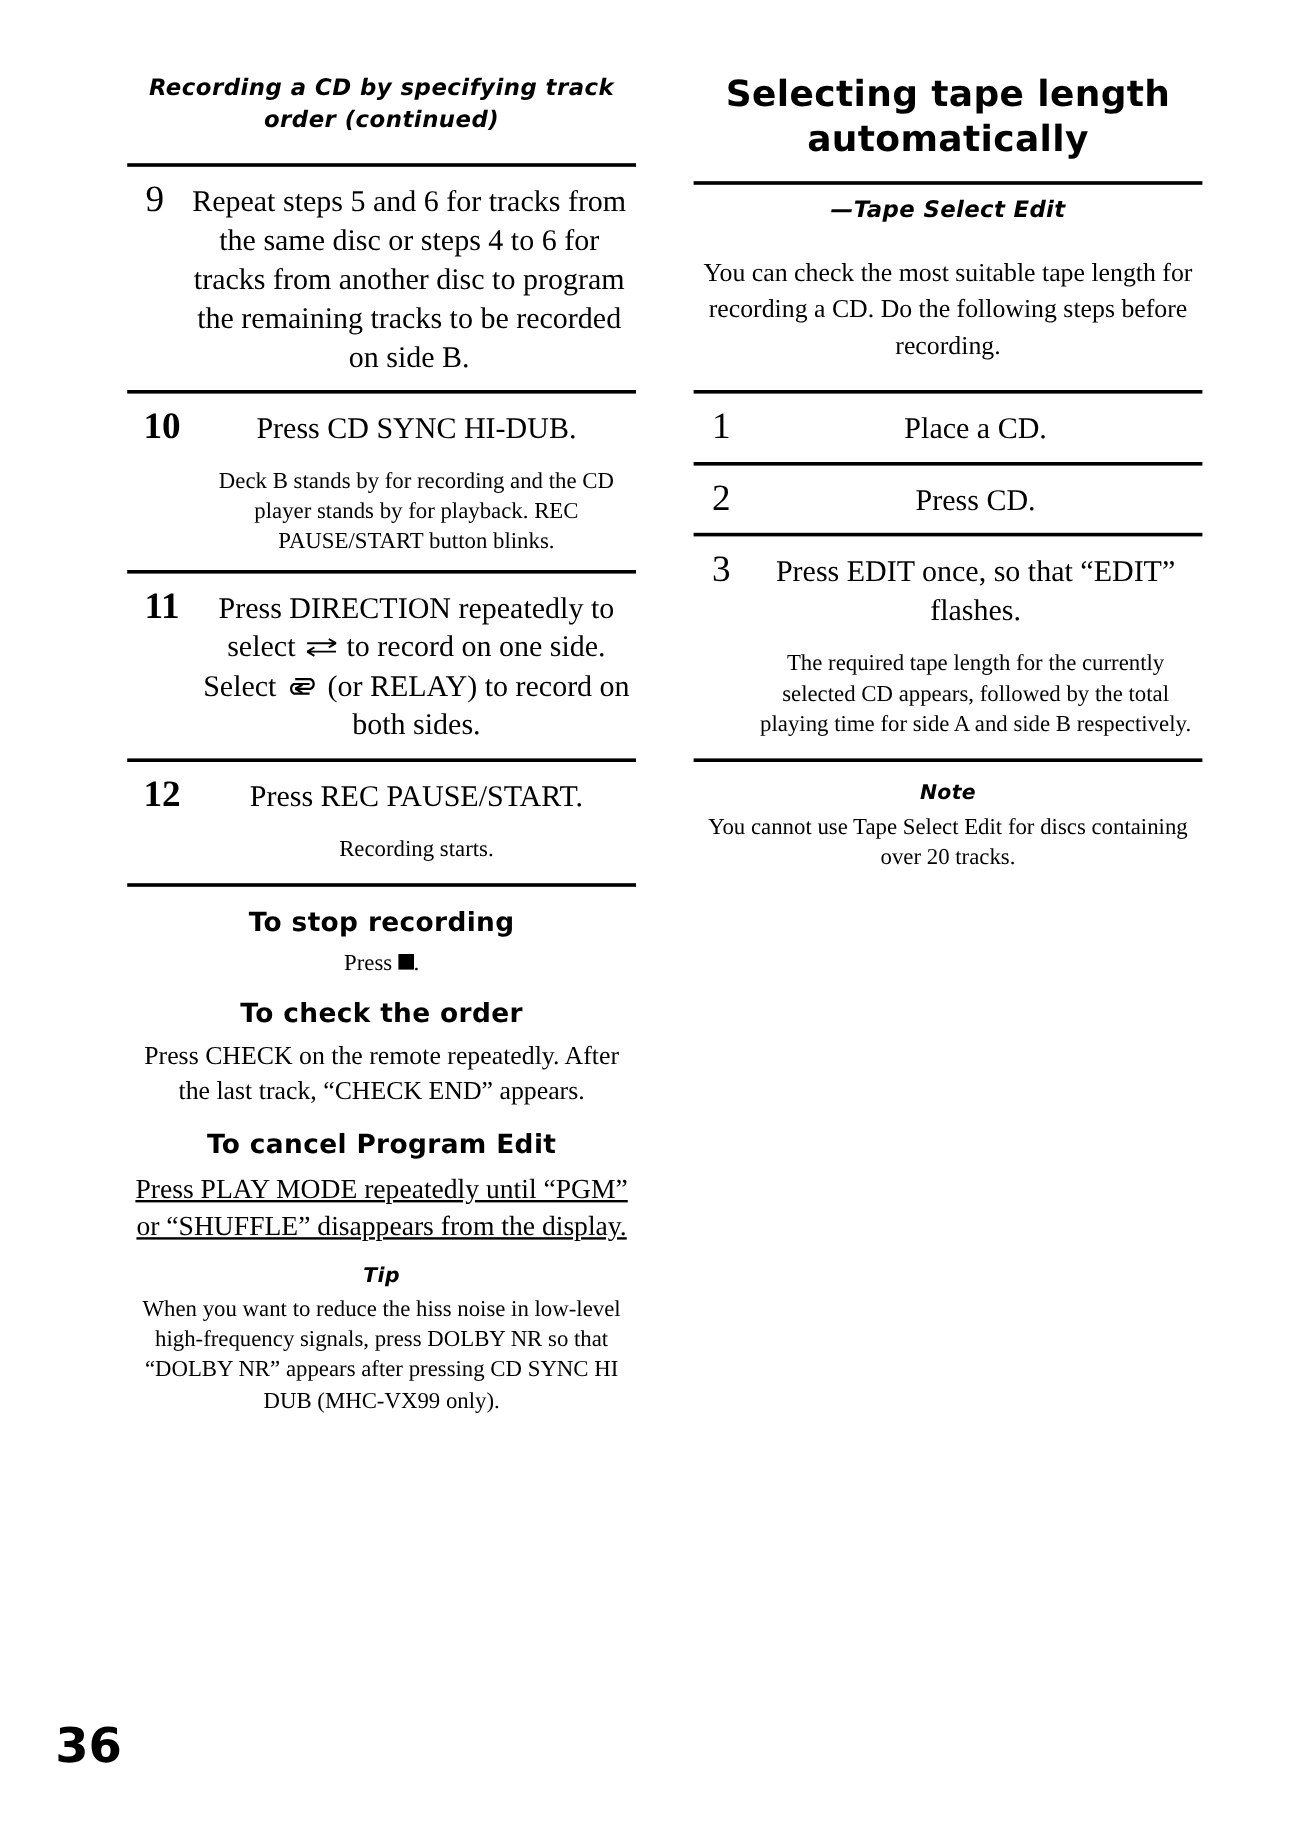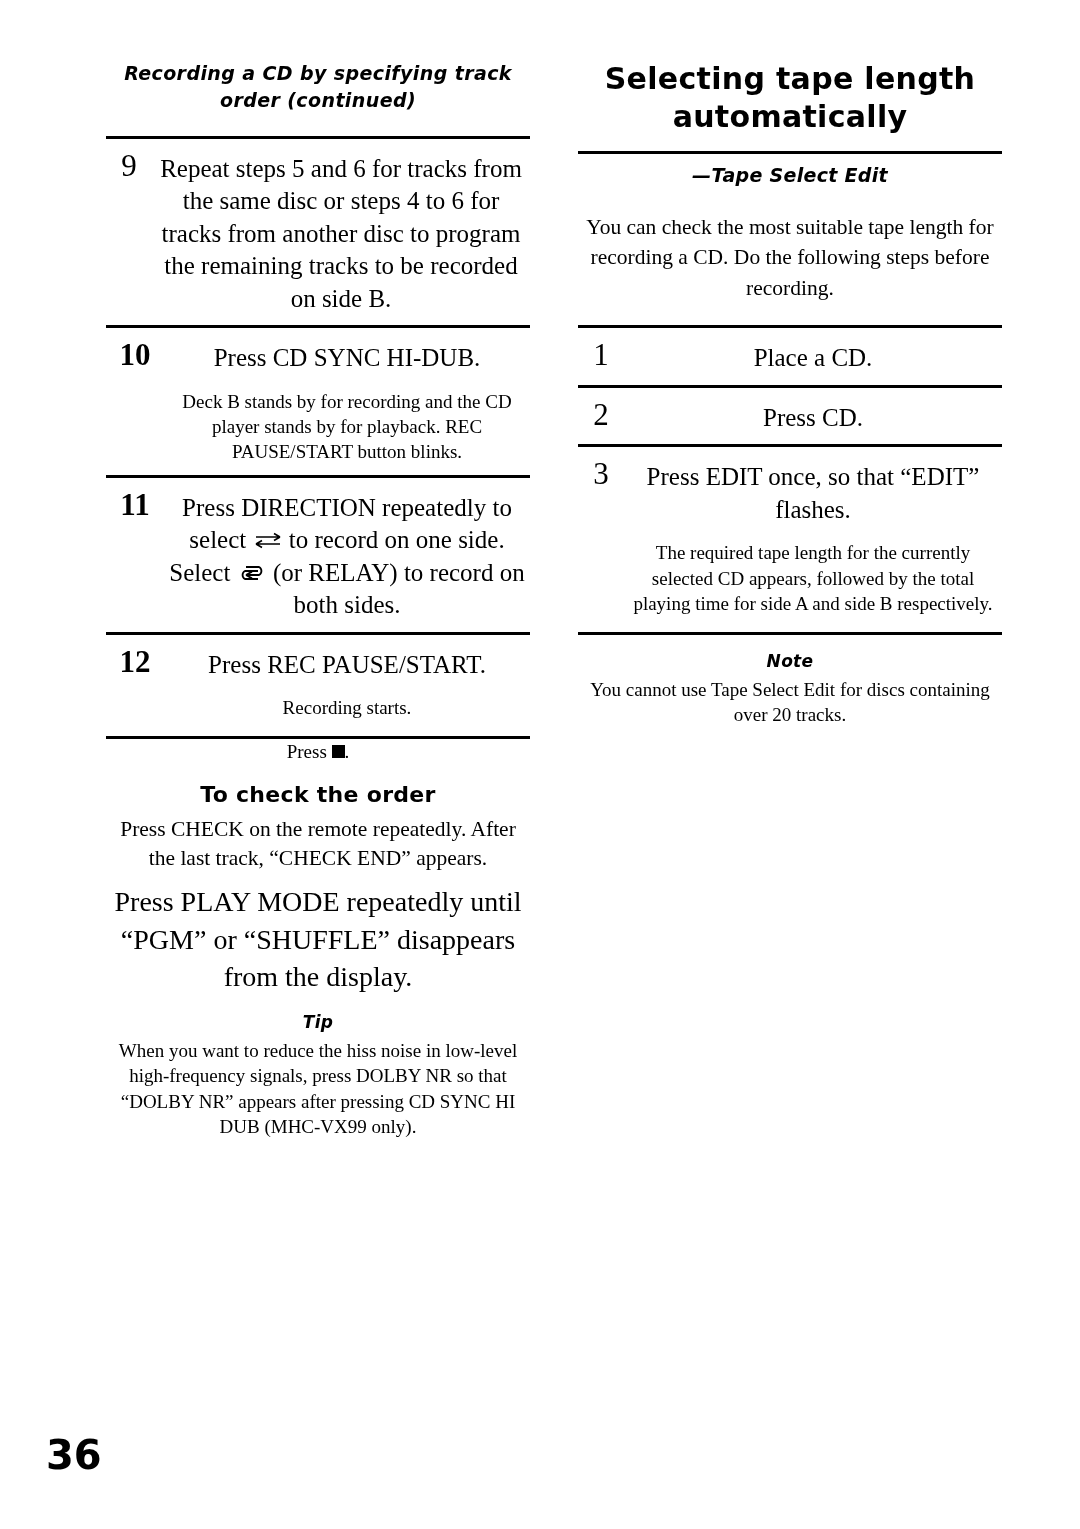--- a/index.html
+++ b/index.html
@@ -214,28 +214,30 @@
     <hr class="rule">
 
     <div class="step">
       <div class="step-num wide">12</div>
       <div class="step-body">Press REC PAUSE/START.</div>
     </div>
     <div class="step-note" style="margin-left:58px; margin-bottom:15px;">Recording starts.</div>
 
     <hr class="rule">
 
+    <div class="bold-head">To stop recording</div>
     <div class="small-text">
       <span>Press </span><span class="stop-square"></span><span>.</span>
     </div>
 
     <div class="bold-head">To check the order</div>
     <div class="small-text" style="font-size:21.5px;line-height:1.35;">Press CHECK on the remote repeatedly. After the last track, “CHECK END” appears.</div>
 
-    <div class="small-text" style="font-size:28px;line-height:1.35;">Press PLAY MODE repeatedly until “PGM” or “SHUFFLE” disappears from the display.</div>
+    <div class="bold-head">To cancel Program Edit</div>
+    <div class="small-text" style="font-size:23px;line-height:1.35;text-decoration:underline;">Press PLAY MODE repeatedly until “PGM” or “SHUFFLE” disappears from the display.</div>
 
     <div class="small-head">Tip</div>
     <div class="small-text">When you want to reduce the hiss noise in low-level high-frequency signals, press DOLBY NR so that “DOLBY NR” appears after pressing CD SYNC HI DUB (MHC-VX99 only).</div>
 
   </div>
 
   <div class="col-right">
 
     <div class="sec-title">Selecting tape length automatically</div>
 

